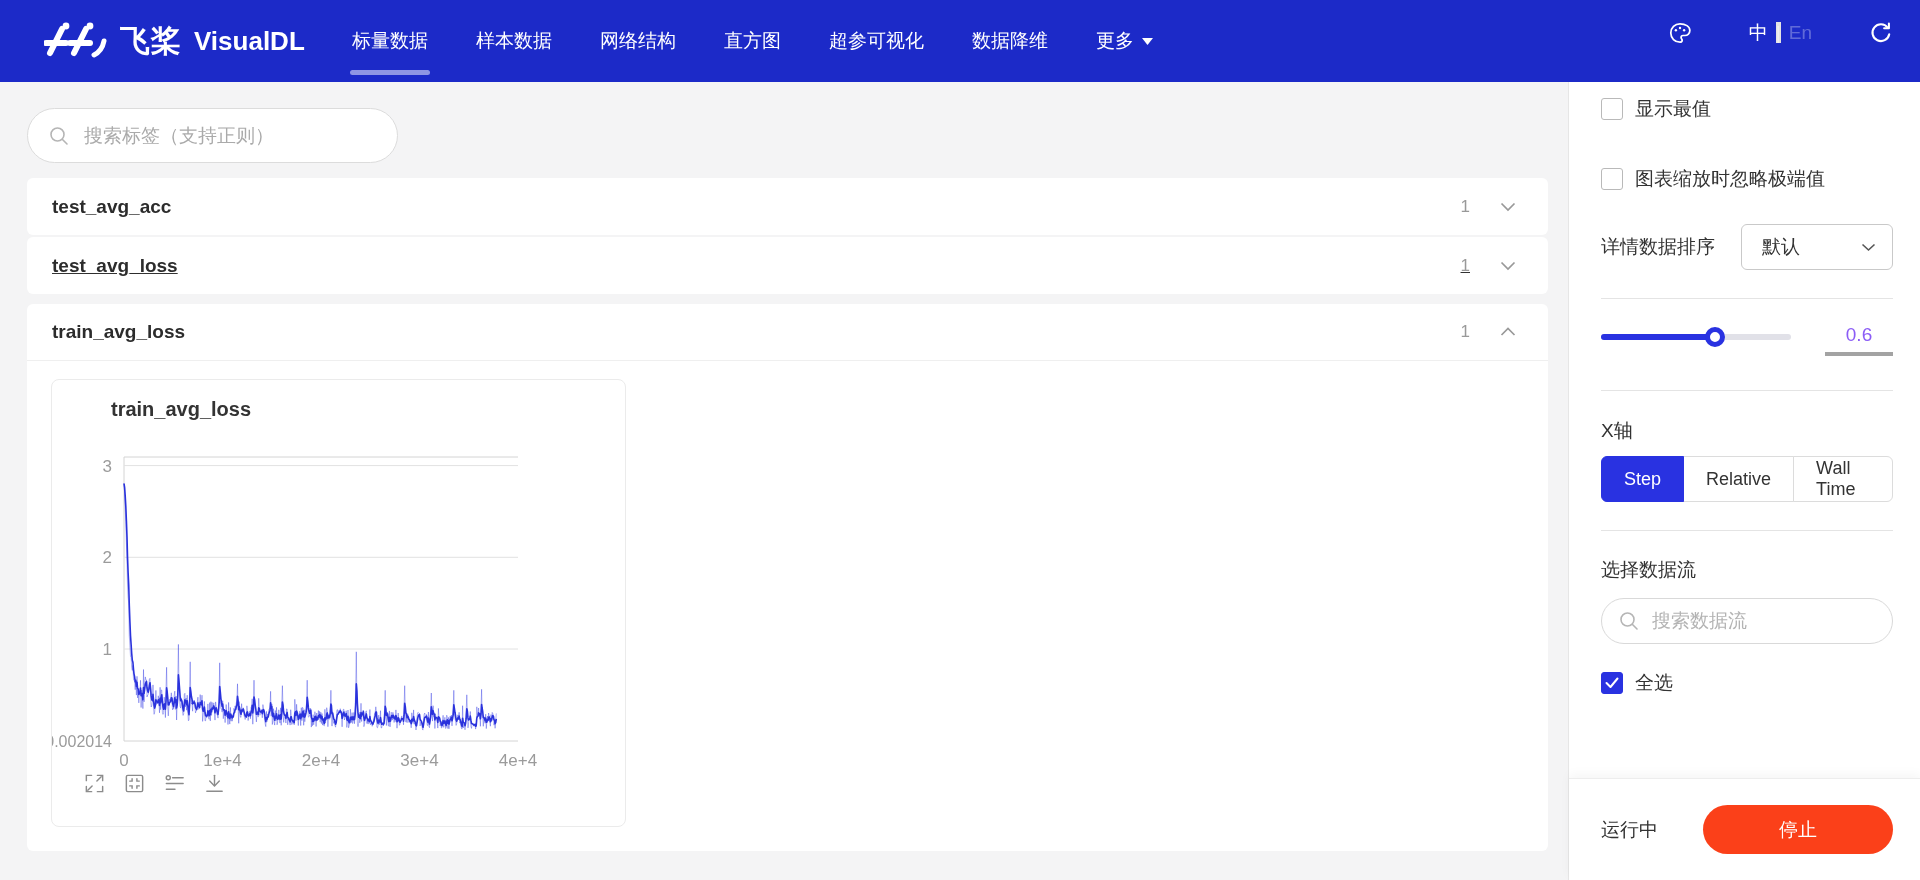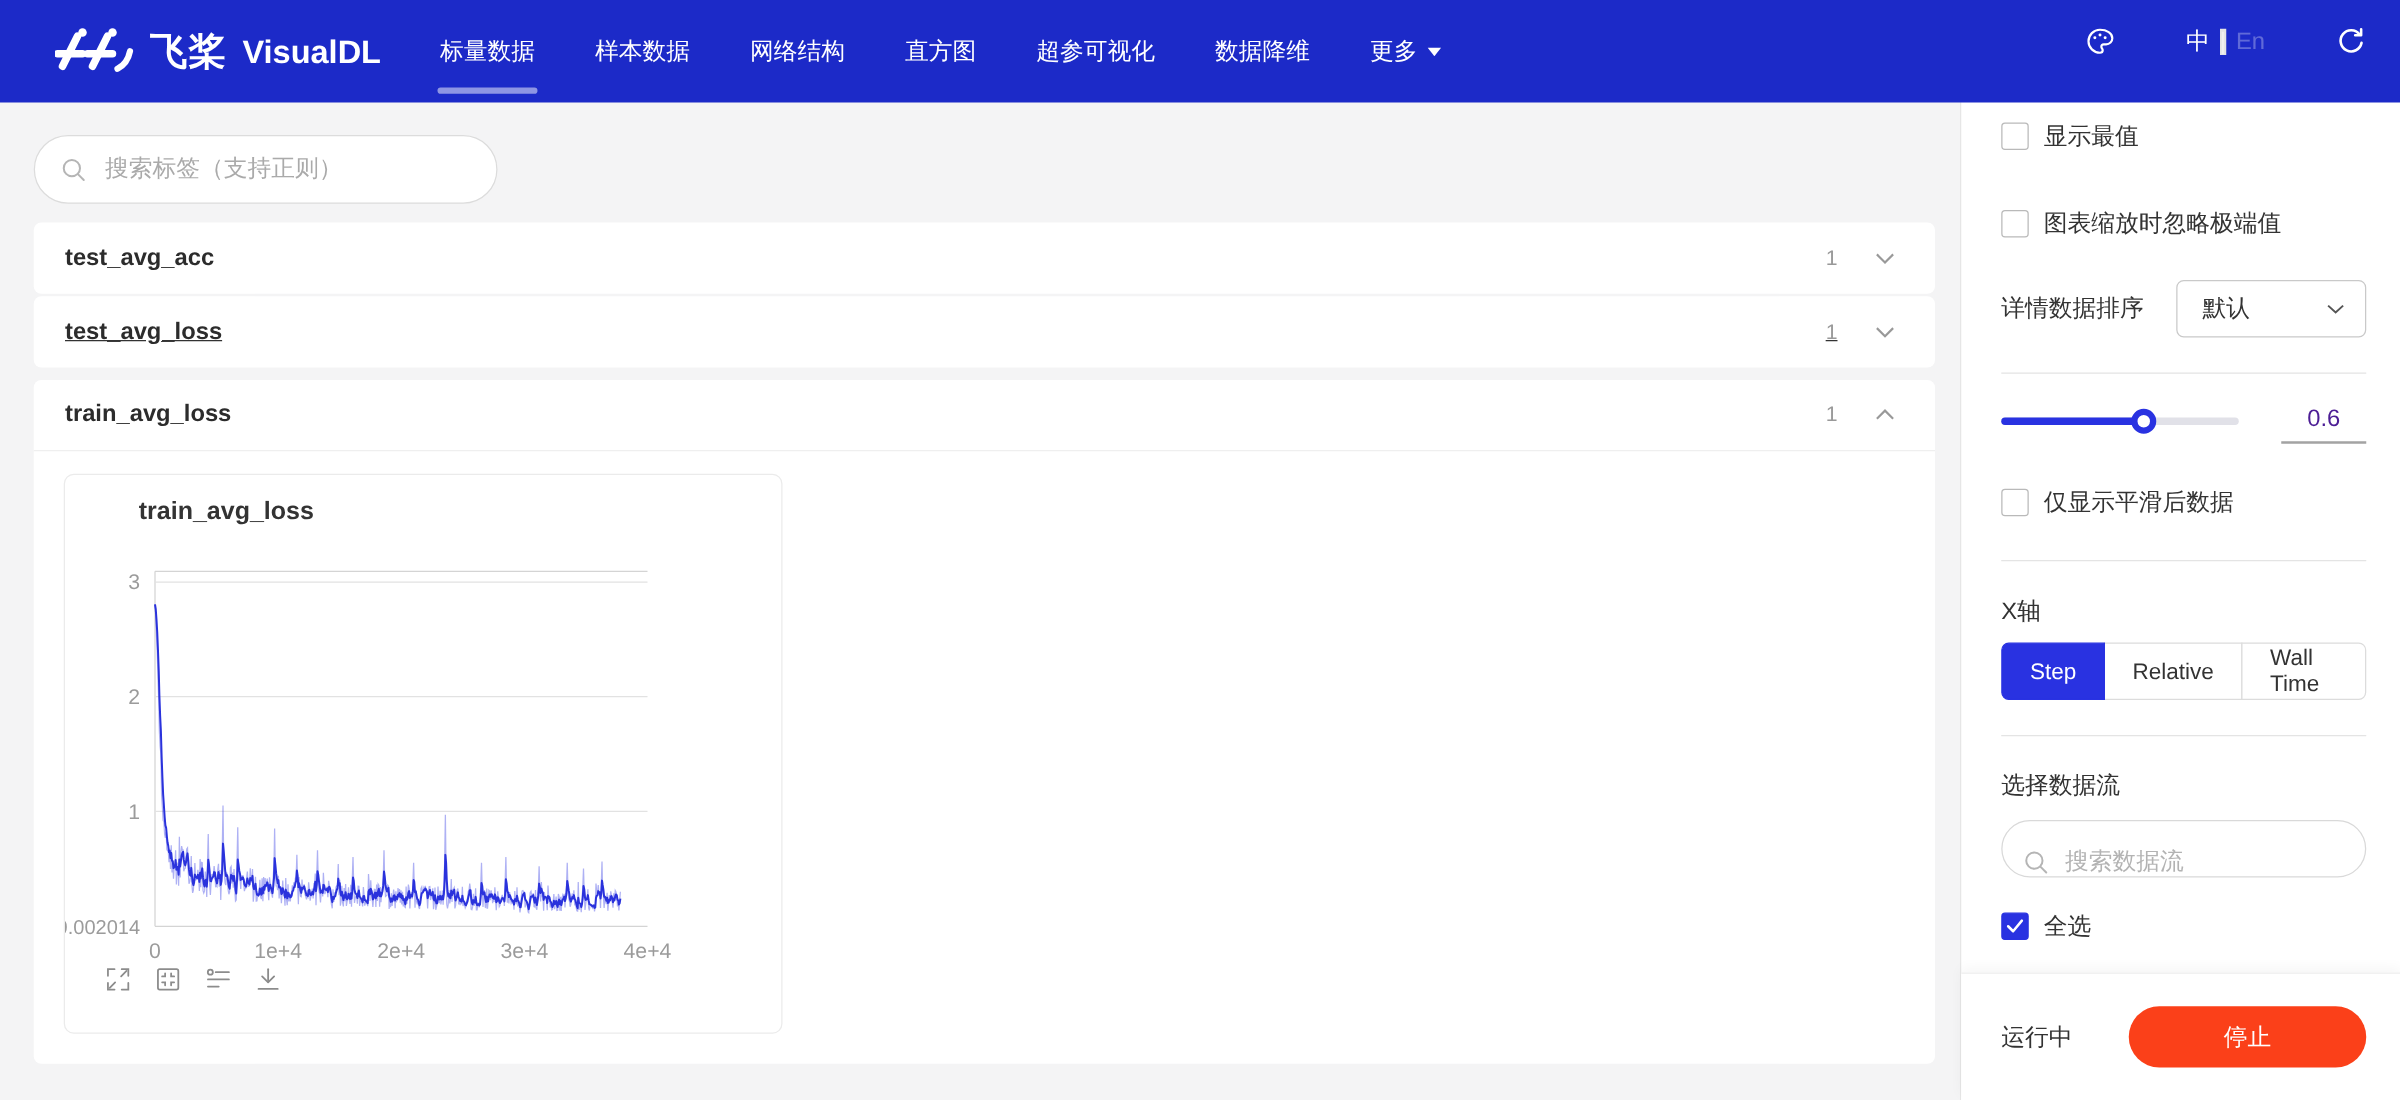--- a/index.html
+++ b/index.html
@@ -67,22 +67,22 @@
   .divider { height:1px; background:#e4e4e4; }
   .sort-row { display:flex; align-items:center; justify-content:space-between; }
   .dropdown { width:152px; height:46px; border:1px solid #c9c9c9; border-radius:6px;
     display:flex; align-items:center; padding:0 16px 0 20px; cursor:pointer; background:#fff; }
   .dropdown span { flex:1; font-size:19px; color:#333; }
   .slider-row { display:flex; align-items:center; height:40px; }
   .slider { position:relative; width:190px; height:6px; border-radius:3px; background:#e1e1e8; cursor:pointer; }
   .slider-fill { position:absolute; left:0; top:0; height:6px; border-radius:3px; background:#2932e1; }
   .slider-knob { position:absolute; top:-7px; width:20px; height:20px; border-radius:50%;
     background:#fff; border:5px solid #2932e1; cursor:grab; }
-  .slider-value { margin-left:auto; width:68px; border:none; border-bottom:2px solid #a3a3a3;
-    font-size:19px; color:#4c1d95; text-align:center; padding:6px 0; outline:none; font-family:inherit; background:transparent; }
+  .slider-value { margin-left:auto; width:68px; border:none; border-bottom:4px solid #a3a3a3;
+    font-size:19px; color:#8b5cf6; text-align:center; padding:6px 0; outline:none; font-family:inherit; background:transparent; }
   .seg-group { display:flex; }
   .seg-btn { height:46px; padding:0 22px; background:#fff; border:1px solid #dcdcdc;
     font-size:18px; color:#333; display:flex; align-items:center; cursor:pointer; margin-left:-1px; }
   .seg-btn:first-child { border-radius:6px 0 0 6px; margin-left:0; }
   .seg-btn:last-child { border-radius:0 6px 6px 0; }
   .seg-btn.active { background:#2932e1; border-color:#2932e1; color:#fff; z-index:1; }
   .runs-search { width:292px; height:46px; border:1px solid #d9d9d9; border-radius:23px;
     display:flex; align-items:center; padding:0 16px; background:#fff; }
   .runs-search svg { margin-right:12px; flex:0 0 auto; }
   .runs-search input { border:none; outline:none; flex:1; font-size:19px; color:#333;
@@ -287,40 +287,36 @@
 
 
     <div class="slider-row sp" style="margin-top:18px;">
       <div class="slider">
         <div class="slider-fill" id="slider-fill" style="width: 60%;"></div>
         <div class="slider-knob" id="slider-knob" style="left: calc(60% - 10px);"></div>
       </div>
       <input class="slider-value" value="0.6" style="">
     </div>
 
-    <div class="cb-row sp" style="margin-top:32px;">
-      <span class="checkbox"></span>
-      <span class="cb-label">仅显示平滑后数据</span>
-    </div>
 
     <div class="divider" style="margin-top:33px;"></div>
 
     <div class="side-label sp" style="margin-top:27px;">X轴</div>
 
     <div class="seg-group sp" style="margin-top:12px;">
       <div class="seg-btn active">Step</div>
       <div class="seg-btn">Relative</div>
       <div class="seg-btn">Wall Time</div>
     </div>
 
     <div class="divider" style="margin-top:28px;"></div>
 
     <div class="side-label sp" style="margin-top:26px;">选择数据流</div>
 
-    <div class="runs-search sp" style="margin-top:15px;align-items:flex-end;">
+    <div class="runs-search sp" style="margin-top:15px;">
       <svg width="22" height="22" viewBox="0 0 22 22">
         <circle cx="9.5" cy="9.5" r="6.5" fill="none" stroke="#b5b5b5" stroke-width="1.6"></circle>
         <path d="M14.5 14.5 L19 19" stroke="#b5b5b5" stroke-width="1.6" stroke-linecap="round"></path>
       </svg>
       <input type="text" placeholder="搜索数据流" style="">
     </div>
 
     <div class="cb-row sp" style="margin-top:26px;">
       <span class="checkbox checked">
         <svg width="14" height="12" viewBox="0 0 14 12">

